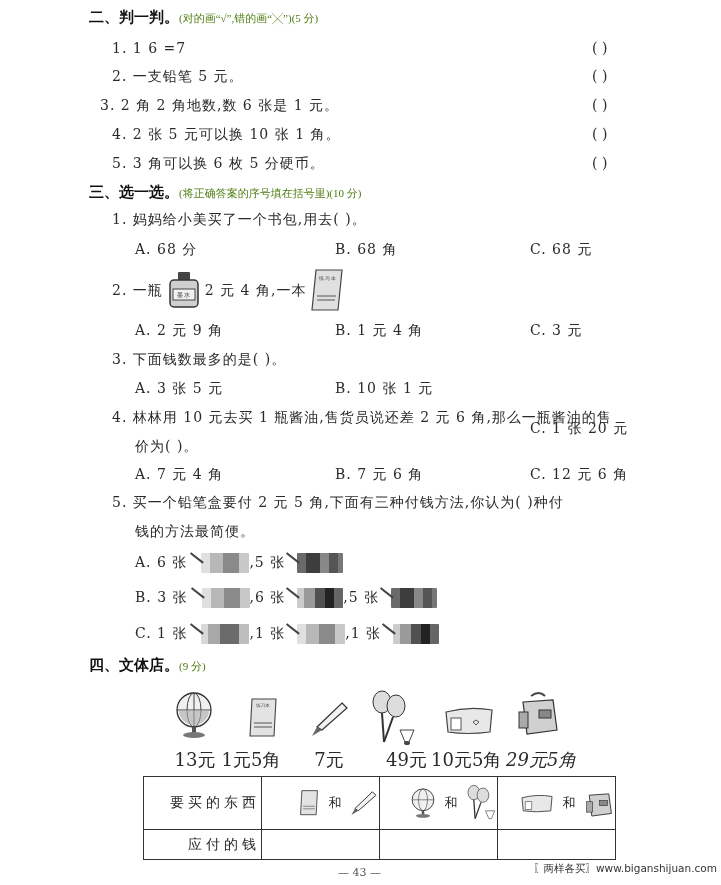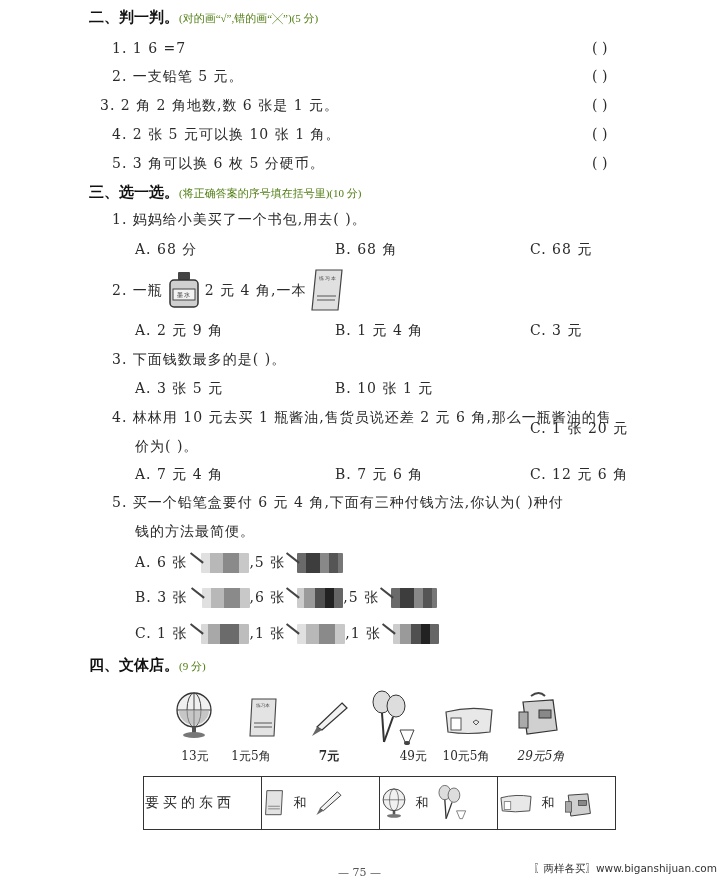--- a/index.html
+++ b/index.html
@@ -14,23 +14,23 @@
   .inline-img{display:inline-block;vertical-align:middle;}
   .note{font-size:13px}
   .bill{display:inline-block;vertical-align:middle;height:20px;position:relative;}
   .bill .pen{position:absolute;left:-12px;top:4px;width:16px;height:1.5px;background:#444;transform:rotate(38deg);}
   .bill-inner{height:20px;border-radius:1px;}
   .bill-yuan{width:48px;background:linear-gradient(90deg,#e0e0e0 0 18%,#b8b8b8 18% 45%,#8a8a8a 45% 80%,#c8c8c8 80%);}
   .bill-jiao1{width:46px;background:linear-gradient(90deg,#6a6a6a 0 20%,#3d3d3d 20% 50%,#888 50% 70%,#555 70% 90%,#777 90%);}
   .bill-jiao2{width:46px;background:linear-gradient(90deg,#ccc 0 15%,#9a9a9a 15% 40%,#505050 40% 60%,#222 60% 80%,#666 80%);}
   .bill-yuan5{width:48px;background:linear-gradient(90deg,#d8d8d8 0 15%,#a8a8a8 15% 40%,#6b6b6b 40% 80%,#bdbdbd 80%);}
   table.buy{position:absolute;left:143px;top:776px;border-collapse:collapse;}
-  table.buy td{border:1.3px solid #333;text-align:left;font-size:14px;letter-spacing:4px;}
+  table.buy td{border:1.3px solid #333;text-align:right;font-size:14px;letter-spacing:4px;}
   .item-icon{display:inline-block;vertical-align:middle;}
-  .price{position:absolute;font-size:12px;text-align:center;width:70px;}
+  .price{position:absolute;font-size:18px;text-align:center;width:70px;}
 </style>
 </head>
 <body>
 
 <div class="abs sec" style="left:89px;top:8px;">
   <span>二、判一判。</span><span class="note">(对的画“√”,错的画“╳”)(5 分)</span>
 </div>
 <div class="abs q" style="left:112px;top:40px;">1. 1    6    =7</div>
 <div class="abs paren" style="left:592px;top:40px;">(      )</div>
 <div class="abs q" style="left:112px;top:68px;">2. 一支铅笔 5 元。</div>
@@ -79,21 +79,21 @@
 <div class="abs opt" style="left:135px;top:380px;">A. 3 张 5 元</div>
 <div class="abs opt" style="left:335px;top:380px;">B. 10 张 1 元</div>
 <div class="abs opt" style="left:530px;top:380px;margin-top:40px;">C. 1 张 20 元</div>
 
 <div class="abs q" style="left:112px;top:409px;">4. 林林用 10 元去买 1 瓶酱油,售货员说还差 2 元 6 角,那么一瓶酱油的售</div>
 <div class="abs q" style="left:135px;top:438px;">价为(      )。</div>
 <div class="abs opt" style="left:135px;top:466px;">A. 7 元 4 角</div>
 <div class="abs opt" style="left:335px;top:466px;">B. 7 元 6 角</div>
 <div class="abs opt" style="left:530px;top:466px;">C. 12 元 6 角</div>
 
-<div class="abs q" style="left:112px;top:494px;">5. 买一个铅笔盒要付 6 元 4 角,下面有三种付钱方法,你认为(      )种付</div>
+<div class="abs q" style="left:112px;top:494px;">5. 买一个铅笔盒要付 2 元 5 角,下面有三种付钱方法,你认为(      )种付</div>
 <div class="abs q" style="left:135px;top:523px;">钱的方法最简便。</div>
 
 <div class="abs opt" style="left:135px;top:553px;display:flex;align-items:center;">
   <span>A. 6 张</span>
   <span class="bill" style="margin-left:14px;">
       <span class="pen"></span>
       <span class="bill-inner bill-yuan" style="display:block"></span>
     </span>
   <span>,5 张</span>
   <span class="bill" style="margin-left:12px;">
@@ -186,21 +186,21 @@
   <svg width="46" height="48" viewBox="0 0 46 48">
     <path d="M16 6 Q24 0 30 6" fill="none" stroke="#444" stroke-width="2"></path>
     <path d="M8 12 L38 10 L42 40 L12 44 Z" fill="#d0d0d0" stroke="#333" stroke-width="1.2"></path>
     <rect x="24" y="20" width="12" height="8" fill="#888" stroke="#333"></rect>
     <rect x="4" y="22" width="9" height="16" fill="#aaa" stroke="#333"></rect>
   </svg>
 </div>
 
 <div class="price abs" style="left:160px;top:748px;">13元</div>
 <div class="price abs" style="left:216px;top:748px;">1元5角</div>
-<div class="price abs" style="left:294px;top:748px;font-weight:bold;">7元</div>
+<div class="price abs" style="left:294px;top:748px;">7元</div>
 <div class="price abs" style="left:357px;top:748px;text-align:right;">49元</div>
 <div class="price abs" style="left:431px;top:748px;">10元5角</div>
 <div class="price abs" style="left:506px;top:748px;font-style:italic;">29元5角</div>
 
 <table class="buy">
   <tbody>
       <tr style="height:53px;">
     <td style="width:115px;">要买的东西</td>
     <td style="width:115px;">
       <svg class="item-icon" width="22" height="26" viewBox="0 0 30 40">
@@ -237,17 +237,23 @@
             <rect x="8" y="14" width="10" height="12" fill="#fff" stroke="#555"></rect>
           </svg>
       <span style="letter-spacing:0;font-size:13px;">和</span>
       <svg class="item-icon" width="30" height="32" viewBox="0 0 46 48">
             <path d="M8 12 L38 10 L42 40 L12 44 Z" fill="#d0d0d0" stroke="#333" stroke-width="1.4"></path>
             <rect x="24" y="20" width="12" height="8" fill="#888" stroke="#333"></rect>
             <rect x="4" y="22" width="9" height="16" fill="#aaa" stroke="#333"></rect>
           </svg>
     </td>
   </tr>
+  <tr style="height:30px;">
+    <td>应付的钱</td>
+    <td></td>
+    <td></td>
+    <td></td>
+  </tr>
 </tbody>
   </table>
 
-<div class="abs" style="left:338px;top:866px;font-size:11px;color:#555;">— 75 —</div>
+<div class="abs" style="left:338px;top:866px;font-size:11px;color:#555;">— 43 —</div>
 <div class="abs" style="left:533px;top:862px;font-size:10.5px;color:#333;font-family:'DejaVu Sans','Liberation Sans',sans-serif;">〖两样各买〗www.biganshijuan.com</div>
 
 </body></html>

